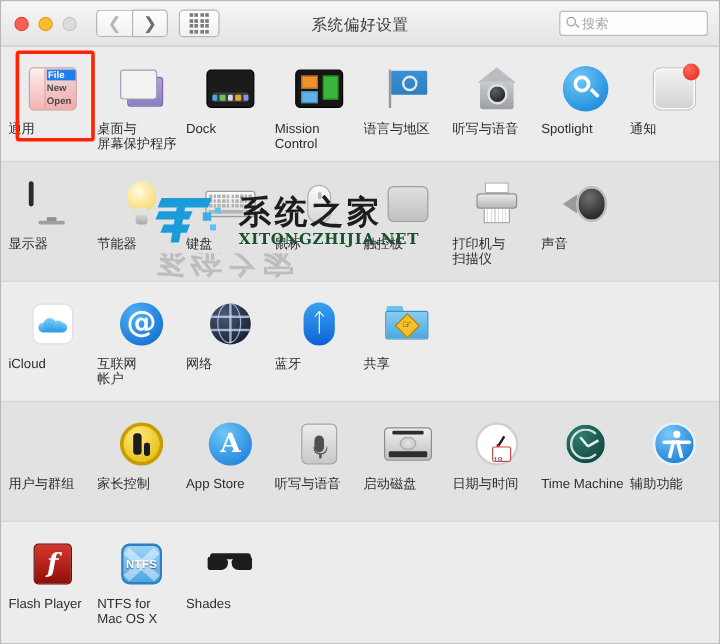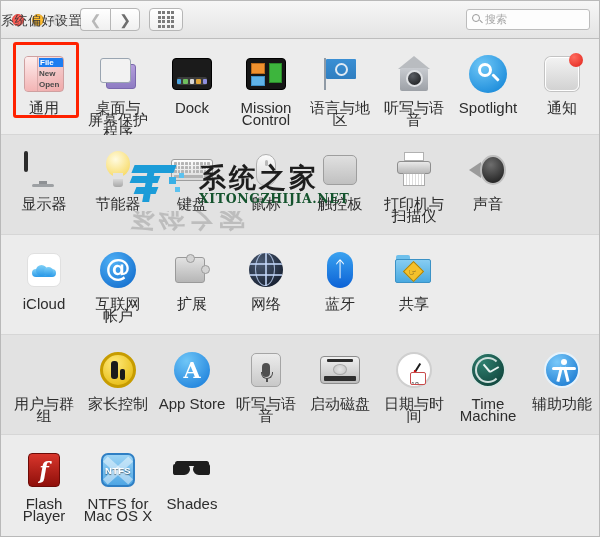--- a/index.html
+++ b/index.html
@@ -54,20 +54,21 @@
     background: linear-gradient(#ffffff, #f0f0f0);
     border: 1px solid #b6b6b6;
     border-radius: 4px;
     display: flex; align-items: center; justify-content: center;
   }
   .dots { display: grid; grid-template-columns: repeat(4, 3px); gap: 1.5px; }
   .dots i { width: 3px; height: 3px; background: #7b7b7b; display: block; }
 
   .wtitle {
     position: absolute; left: 0; right: 0; top: 11px;
+    text-align: center;
     font-size: 13px; color: #3b3b3b;
     letter-spacing: .5px;
     pointer-events: none;
   }
 
   .search {
     position: absolute; right: 9px; top: 8px;
     width: 124px; height: 21px;
     background: #fdfdfd;
     border: 1px solid #bcbcbc;
@@ -104,22 +105,22 @@
     display: flex; flex-direction: column; align-items: center;
     padding-top: 2px;
   }
   .iconbox {
     width: 46px; height: 46px;
     display: flex; align-items: center; justify-content: center;
     position: relative;
   }
   .lbl {
     margin-top: 5px;
-    font-size: 15px; color: #2d2d2d;
-    text-align: center; line-height: 12px;
+    font-size: 11px; color: #2d2d2d;
+    text-align: left; line-height: 12px;
     width: 74px;
   }
 
   
   .highlight {
     position: absolute;
     left: 12px; top: 3px;
     width: 66px; height: 76px;
     border: 3px solid #ff2200;
     border-radius: 3px;
@@ -711,30 +712,20 @@
           <div class="lbl">iCloud</div>
         </div>
         <div class="pane">
           <div class="iconbox">
               <div class="ic-at">@</div>
             </div>
           <div class="lbl">互联网<br>帐户</div>
         </div>
         <div class="pane">
           <div class="iconbox">
-              <div class="ic-puz">
-            <span class="sq"></span>
-                <span class="kn1"></span>
-                <span class="kn2"></span>
-          </div>
-            </div>
-          <div class="lbl">扩展</div>
-        </div>
-        <div class="pane">
-          <div class="iconbox">
               <div class="ic-globe">
             <i class="e1"></i>
                 <i class="e2"></i>
                 <i class="m1"></i>
                 <i class="m2"></i>
           </div>
             </div>
           <div class="lbl">网络</div>
         </div>
         <div class="pane">

